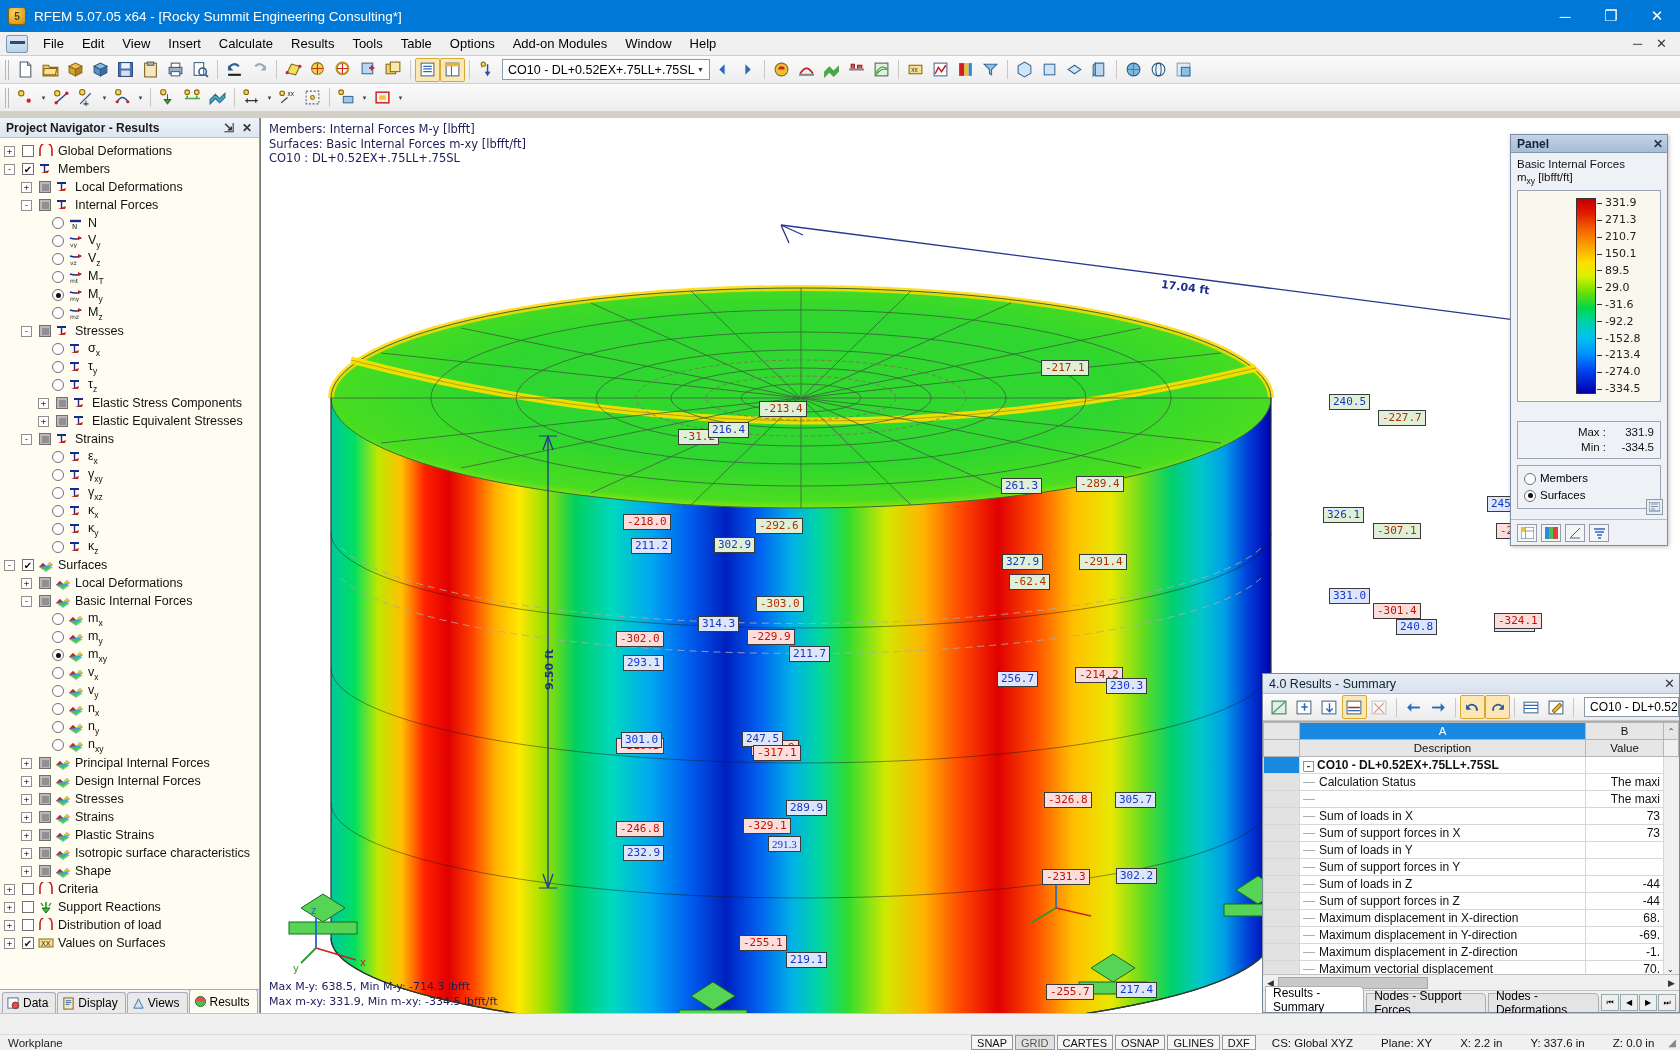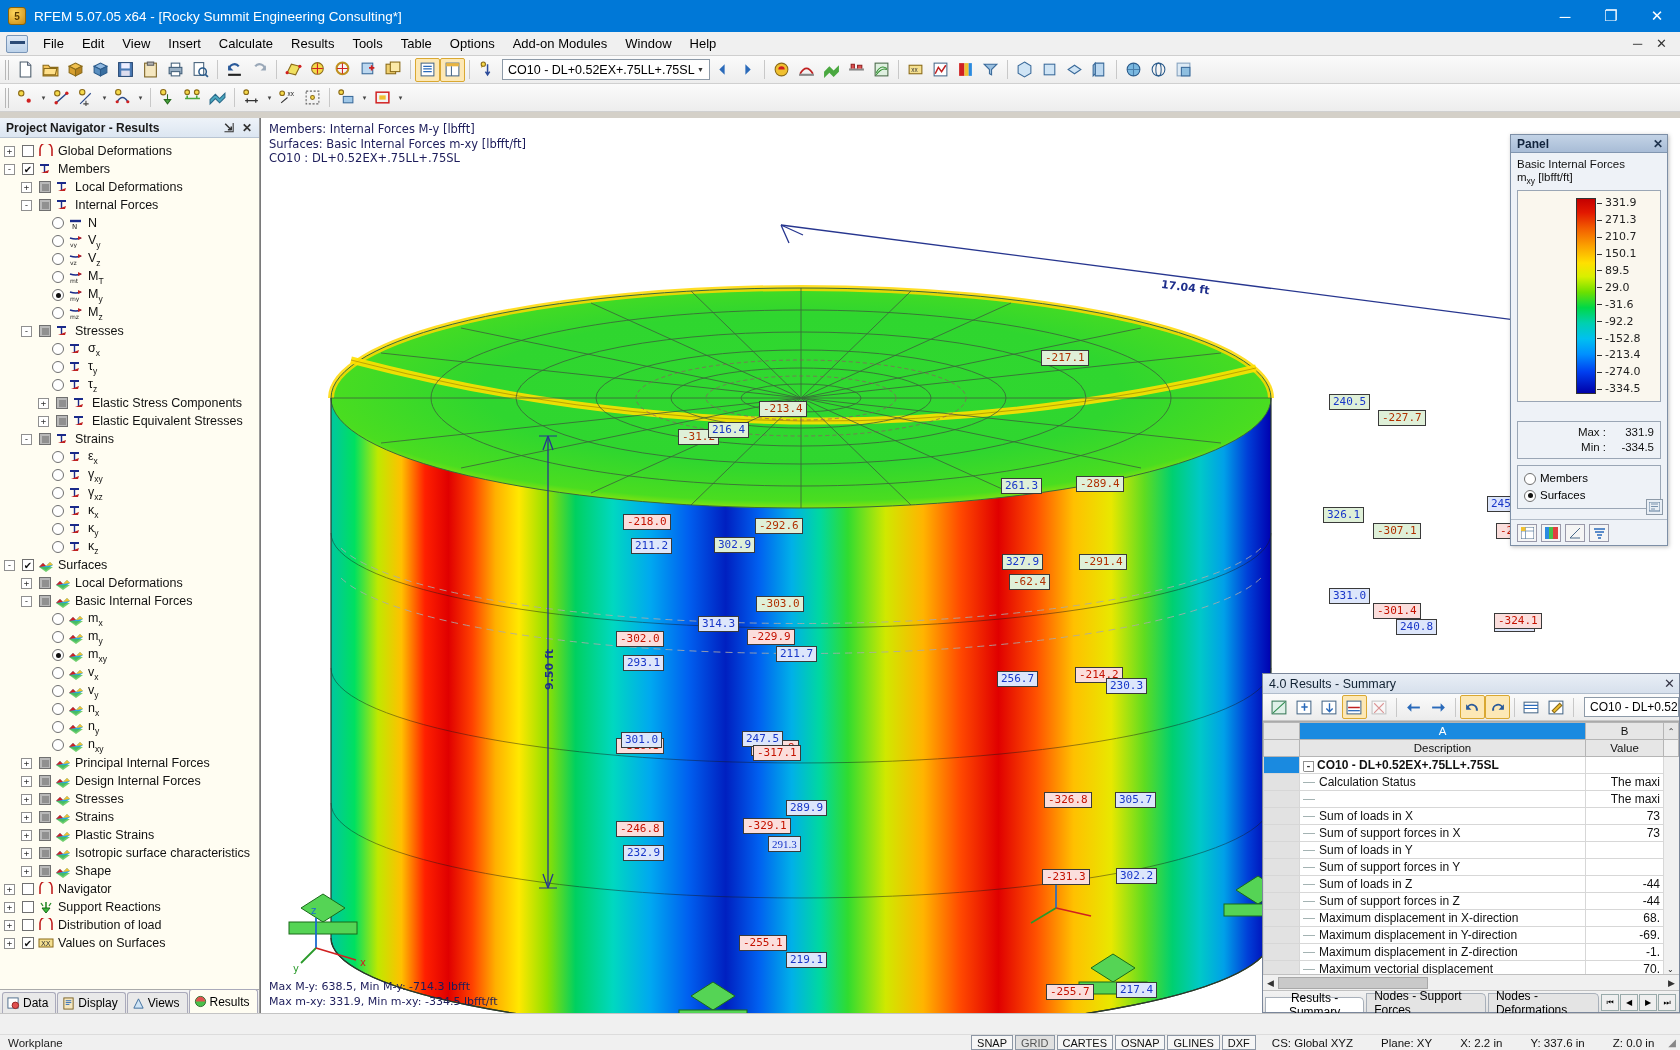--- a/index.html
+++ b/index.html
@@ -198,21 +198,21 @@
   #rt-hscroll { height:16px; background:#f0f0f0; border-top:1px solid #c0c0c0;
     display:flex; align-items:center; }
   #rt-hscroll .ar { width:15px; height:15px; display:flex; align-items:center; justify-content:center;
     font-size:9px; color:#333; }
   #rt-hscroll .thumb { height:12px; width:150px; background:#c9c9c9; border:1px solid #a8a8a8; }
   #rt-tabs { height:22px; background:linear-gradient(#f2f2f2,#e2e2e2); display:flex;
     align-items:flex-end; padding-left:2px; border-top:1px solid #c0c0c0; }
   .rtab { height:19px; padding:0 7px; display:flex; align-items:center; font-size:12px;
     border:1px solid #a8b0ba; border-bottom:none; background:#e4e4e4; border-radius:0 5px 0 0;
     margin-right:2px; cursor:default; }
-  .rtab.active { background:#fff; height:15px;text-align:center; }
+  .rtab.active { background:#fff; height:26px; }
   #rt-nav { margin-left:auto; display:flex; gap:1px; padding-right:3px; padding-bottom:1px;}
   #rt-nav div { width:18px; height:17px; border:1px solid #9aa; background:#efefef;
     display:flex; align-items:center; justify-content:center; font-size:8px; }
 
   
   #statusbar { position:absolute; left:0; right:0; bottom:0; height:37px;
     background:#f0f0f0; border-top:1px solid #c4c4c4; }
   #sb-row1 { height:20px; display:flex; align-items:center; }
   #sb-left-tabs { display:flex; align-items:flex-end; height:20px; padding-left:2px; width:260px;}
   #sb-row2 { height:16px; display:flex; align-items:center; font-size:11.5px;
@@ -1038,21 +1038,21 @@
           </svg>
           <span class="tlabel">Shape</span>
         </div>
         <div class="tn" style="padding-left: 0px;">
           <span class="exp">+</span>
           <span style="width: 4px; flex: 0 0 auto;"></span>
           <span class="cb"></span>
           <svg class="nic" viewBox="0 0 16 14">
             <path d="M2 12V5a6 6 0 0 1 12 0v7" fill="none" stroke="#c02020" stroke-width="1.6"></path>
           </svg>
-          <span class="tlabel">Navigator</span>
+          <span class="tlabel">Criteria</span>
         </div>
         <div class="tn" style="padding-left: 0px;">
           <span class="exp">+</span>
           <span style="width: 4px; flex: 0 0 auto;"></span>
           <span class="cb"></span>
           <svg class="nic" viewBox="0 0 16 14">
             <path d="M8 2v6" stroke="#2a8a2a" stroke-width="1.6"></path>
             <path d="M4 8h8l-4 5z" fill="#3aba3a" stroke="#1a6a1a"></path>
             <path d="M3 3l2 3M13 3l-2 3" stroke="#2a8a2a" stroke-width="1.3"></path>
           </svg>
@@ -1249,21 +1249,21 @@
 
     <svg style="position:absolute;left:275px;top:310px;" width="24" height="470" viewBox="0 0 24 470">
       <path d="M12 8 L12 460" stroke="#27368f" stroke-width="1.3"></path>
       <path d="M12 8 l-5 14 M12 8 l5 14" stroke="#27368f" stroke-width="1.3" fill="none"></path>
       <path d="M12 460 l-5 -14 M12 460 l5 -14" stroke="#27368f" stroke-width="1.3" fill="none"></path>
       <path d="M3 8 h18 M3 460 h18" stroke="#27368f" stroke-width="1"></path>
     </svg>
     <div class="dim-text" style="left:268px;top:545px;transform:rotate(-90deg);transform-origin:center;">9.50 ft</div>
 
     <div id="value-labels">
-        <div class="vlbl negg" style="left: 780px; top: 232px; text-align: right;">-217.1</div>
+        <div class="vlbl negg" style="left: 780px; top: 242px; text-align: right;">-217.1</div>
         <div class="vlbl negg" style="left: 498px; top: 283px;">-213.4</div>
         <div class="vlbl posg" style="left: 1068px; top: 276px;">240.5</div>
         <div class="vlbl negg" style="left: 1117px; top: 292px;">-227.7</div>
         <div class="vlbl negg" style="left: 417px; top: 311px;">-31.2</div>
         <div class="vlbl posg" style="left: 447px; top: 304px;">216.4</div>
         <div class="vlbl posg" style="left: 740px; top: 360px;">261.3</div>
         <div class="vlbl negg" style="left: 815px; top: 358px;">-289.4</div>
         <div class="vlbl pos" style="left: 1226px; top: 378px;">245.2</div>
         <div class="vlbl posg" style="left: 1062px; top: 389px;">326.1</div>
         <div class="vlbl negg" style="left: 1112px; top: 405px;">-307.1</div>
@@ -1277,21 +1277,21 @@
         <div class="vlbl negg" style="left: 748px; top: 456px;">-62.4</div>
         <div class="vlbl negg" style="left: 495px; top: 478px;">-303.0</div>
         <div class="vlbl pos" style="left: 1068px; top: 470px;">331.0</div>
         <div class="vlbl neg" style="left: 1112px; top: 485px;">-301.4</div>
         <div class="vlbl pos" style="left: 1233px; top: 498px;">331.9</div>
         <div class="vlbl pos" style="left: 437px; top: 498px;">314.3</div>
         <div class="vlbl neg" style="left: 486px; top: 511px;">-229.9</div>
         <div class="vlbl pos" style="left: 1135px; top: 501px;">240.8</div>
         <div class="vlbl neg" style="left: 1233px; top: 495px;">-324.1</div>
         <div class="vlbl neg" style="left: 355px; top: 513px;">-302.0</div>
-        <div class="vlbl pos" style="left: 515px; top: 528px;">211.7</div>
+        <div class="vlbl pos" style="left: 528px; top: 528px;">211.7</div>
         <div class="vlbl pos" style="left: 362px; top: 537px;">293.1</div>
         <div class="vlbl pos" style="left: 736px; top: 553px;">256.7</div>
         <div class="vlbl neg" style="left: 814px; top: 549px;">-214.2</div>
         <div class="vlbl pos" style="left: 845px; top: 560px;">230.3</div>
         <div class="vlbl pos" style="left: 1233px; top: 574px;">331.5</div>
         <div class="vlbl neg" style="left: 355px; top: 620px;">-316.3</div>
         <div class="vlbl neg" style="left: 490px; top: 622px;">-231.9</div>
         <div class="vlbl pos" style="left: 1066px; top: 585px;">250.2</div>
         <div class="vlbl neg" style="left: 1112px; top: 600px;">-219.4</div>
         <div class="vlbl neg" style="left: 1235px; top: 601px;">-316.8</div>

